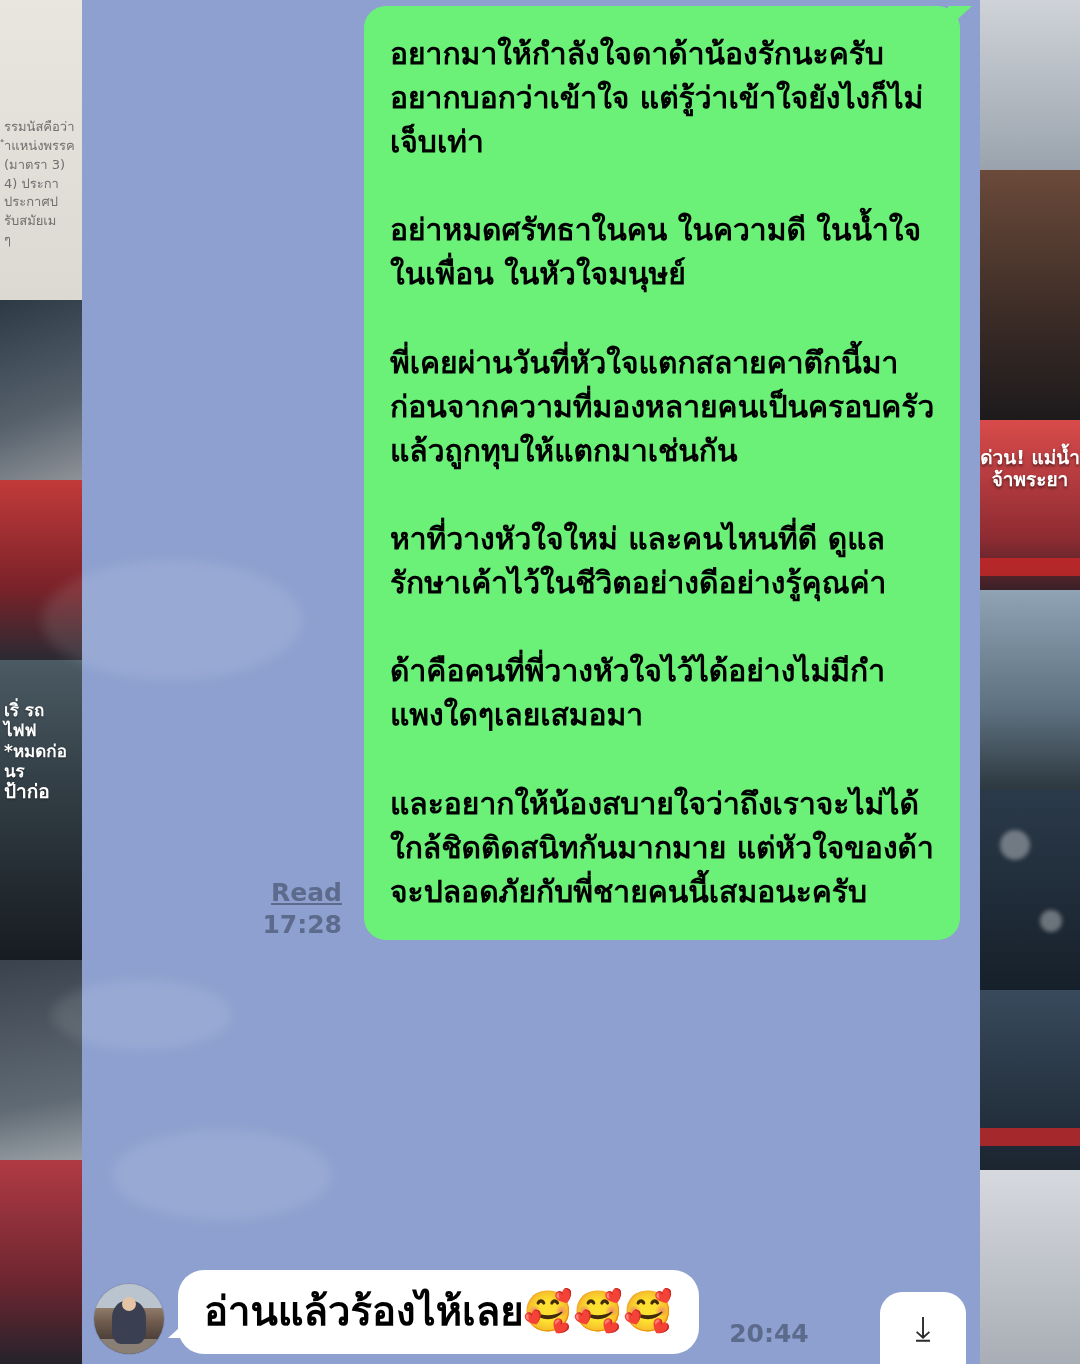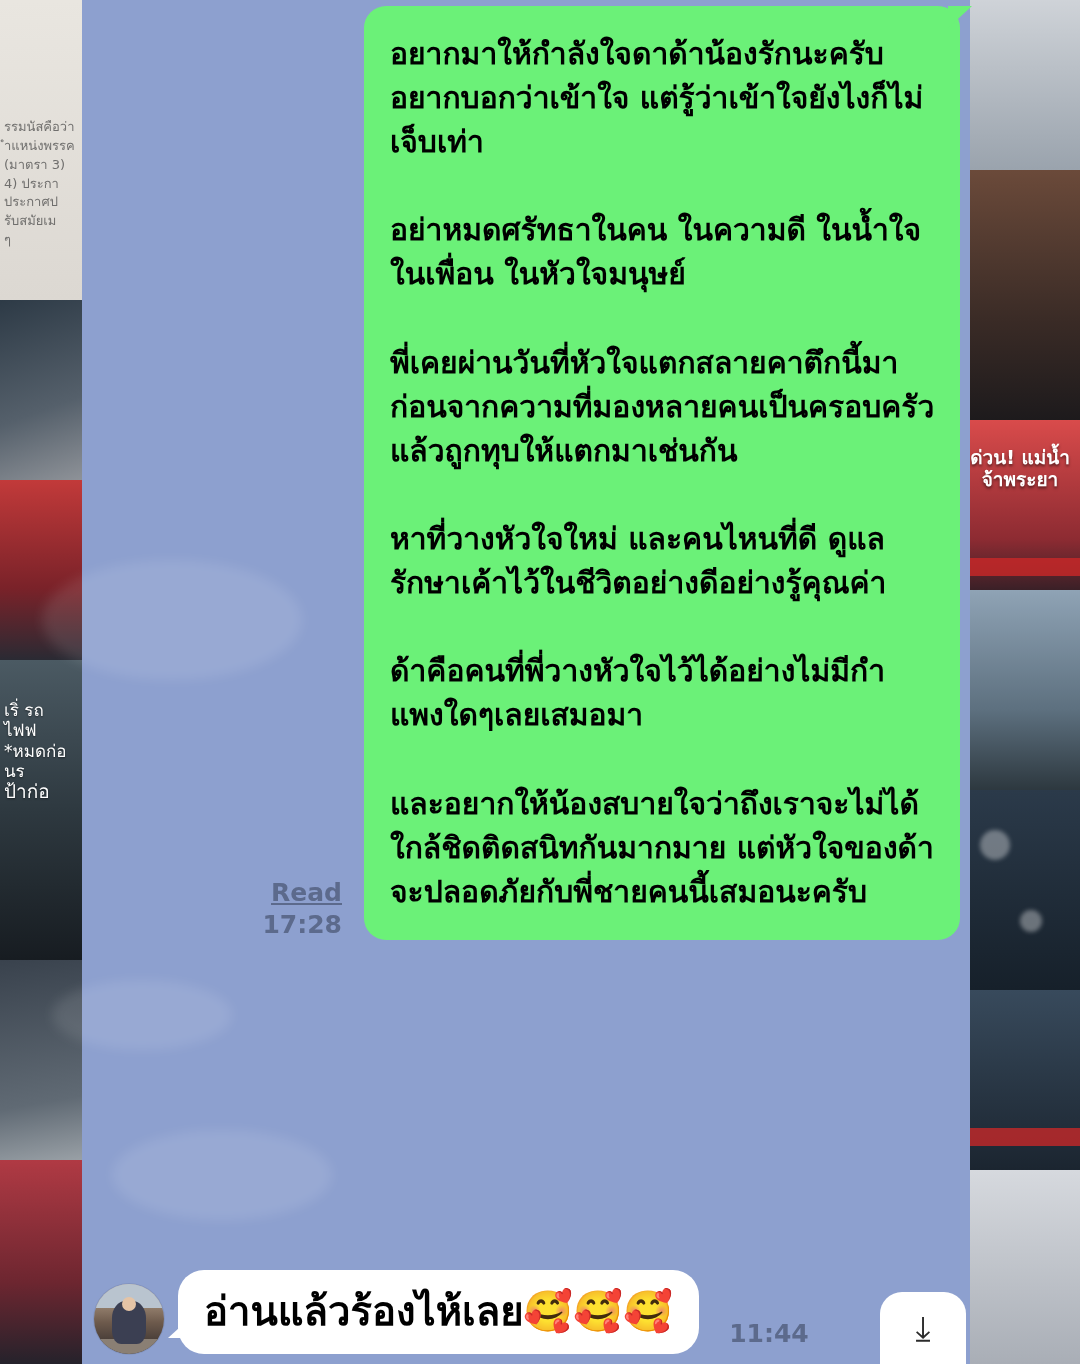--- a/index.html
+++ b/index.html
@@ -19,21 +19,21 @@
   }
 
   
   .bg-strip {
     position: absolute;
     top: 0;
     height: 1364px;
     overflow: hidden;
   }
   .bg-left  { left: 0;  width: 82px; }
-  .bg-right { right: 0; width: 120px; }
+  .bg-right { right: 0; width: 100px; }
   .bg-tile {
     position: absolute;
     left: 0;
     width: 100%;
     filter: blur(0.4px);
   }
 
   
   .lt1 { top: 0;    height: 300px; background: linear-gradient(180deg,#e9e6e0 0%,#dcd8d2 100%); }
   .lt2 { top: 300px;height: 180px; background: linear-gradient(160deg,#2d3a46 0%,#55606b 60%,#8e9298 100%); }
@@ -51,21 +51,21 @@
     line-height: 1.45;
     opacity: .75;
     filter: blur(0.6px);
     white-space: pre-wrap;
   }
   .lt-white {
     position: absolute;
     left: 4px;
     right: 12px;
     color: #fff;
-    font-weight: normal;
+    font-weight: bold;
     font-size: 17px;
     line-height: 1.2;
     filter: blur(0.5px);
     text-shadow: 0 1px 2px rgba(0,0,0,.5);
   }
 
   
   .rt1 { top: 0;    height: 170px; background: linear-gradient(180deg,#cfd3d8 0%,#9aa3ad 100%); }
   .rt2 { top: 170px;height: 250px; background: linear-gradient(180deg,#6b4a3a 0%,#3a2b26 60%,#1d1a1c 100%); }
   .rt3 { top: 420px;height: 170px; background: linear-gradient(180deg,#d94b4b 0%,#8d2b32 70%,#3a2027 100%); }
@@ -317,21 +317,21 @@
     <div class="in-row">
       <div class="avatar">
         <div class="a-sky"></div>
         <div class="a-ground"></div>
         <div class="a-fig"></div>
         <div class="a-head"></div>
       </div>
       <div class="bubble-in">
         <div class="in-text">อ่านแล้วร้องไห้เลย🥰🥰🥰</div>
       </div>
-      <div class="time-in">11:44</div>
+      <div class="time-in">20:44</div>
     </div>
 
     <div class="action-btn">
       <span class="glyph">⤓</span>
     </div>
 
   </div>
 </div>
 
 </body></html>

